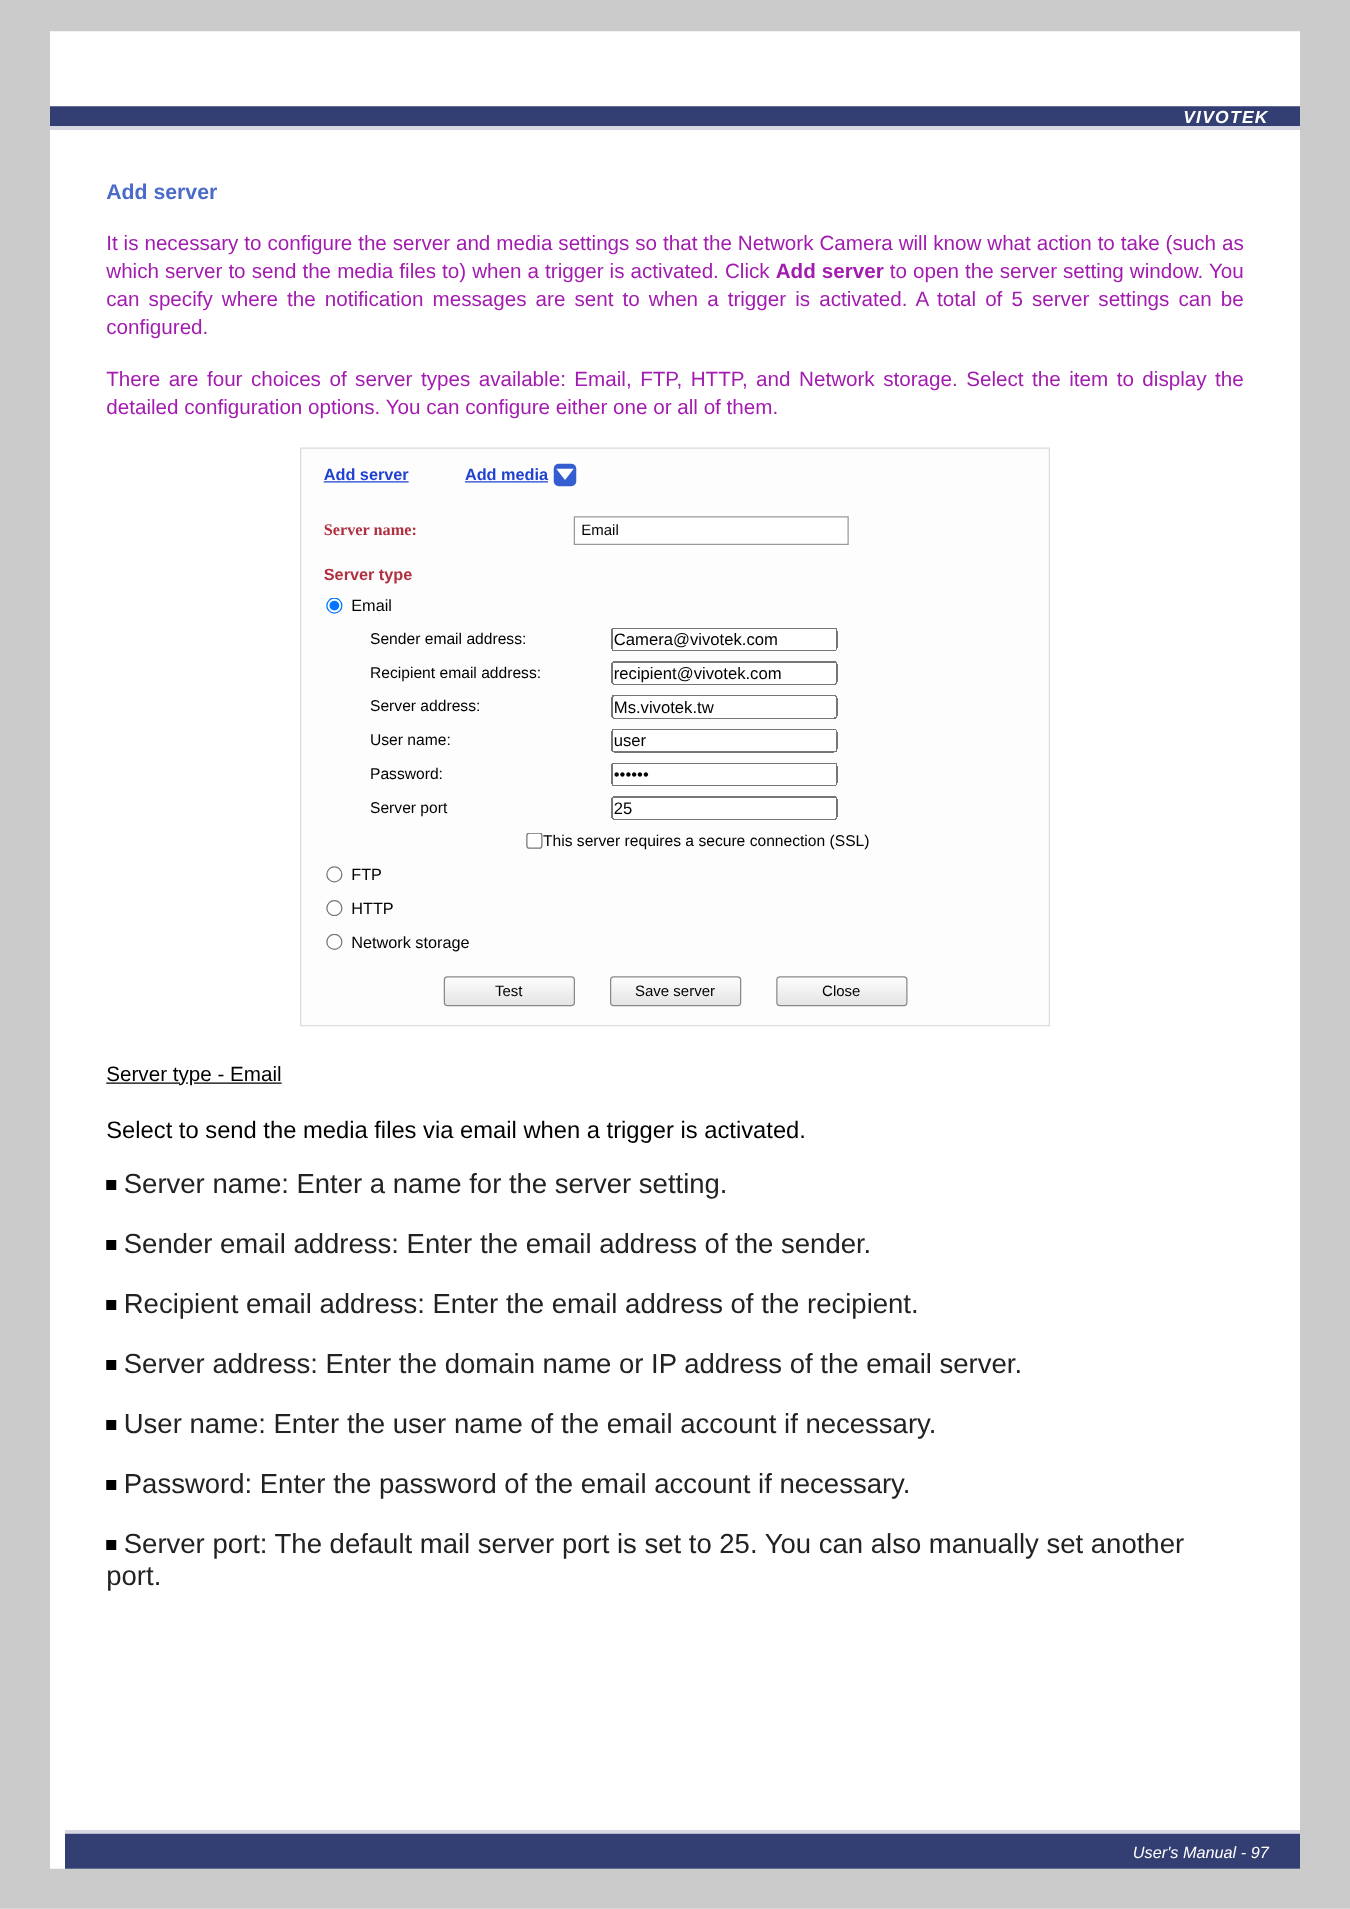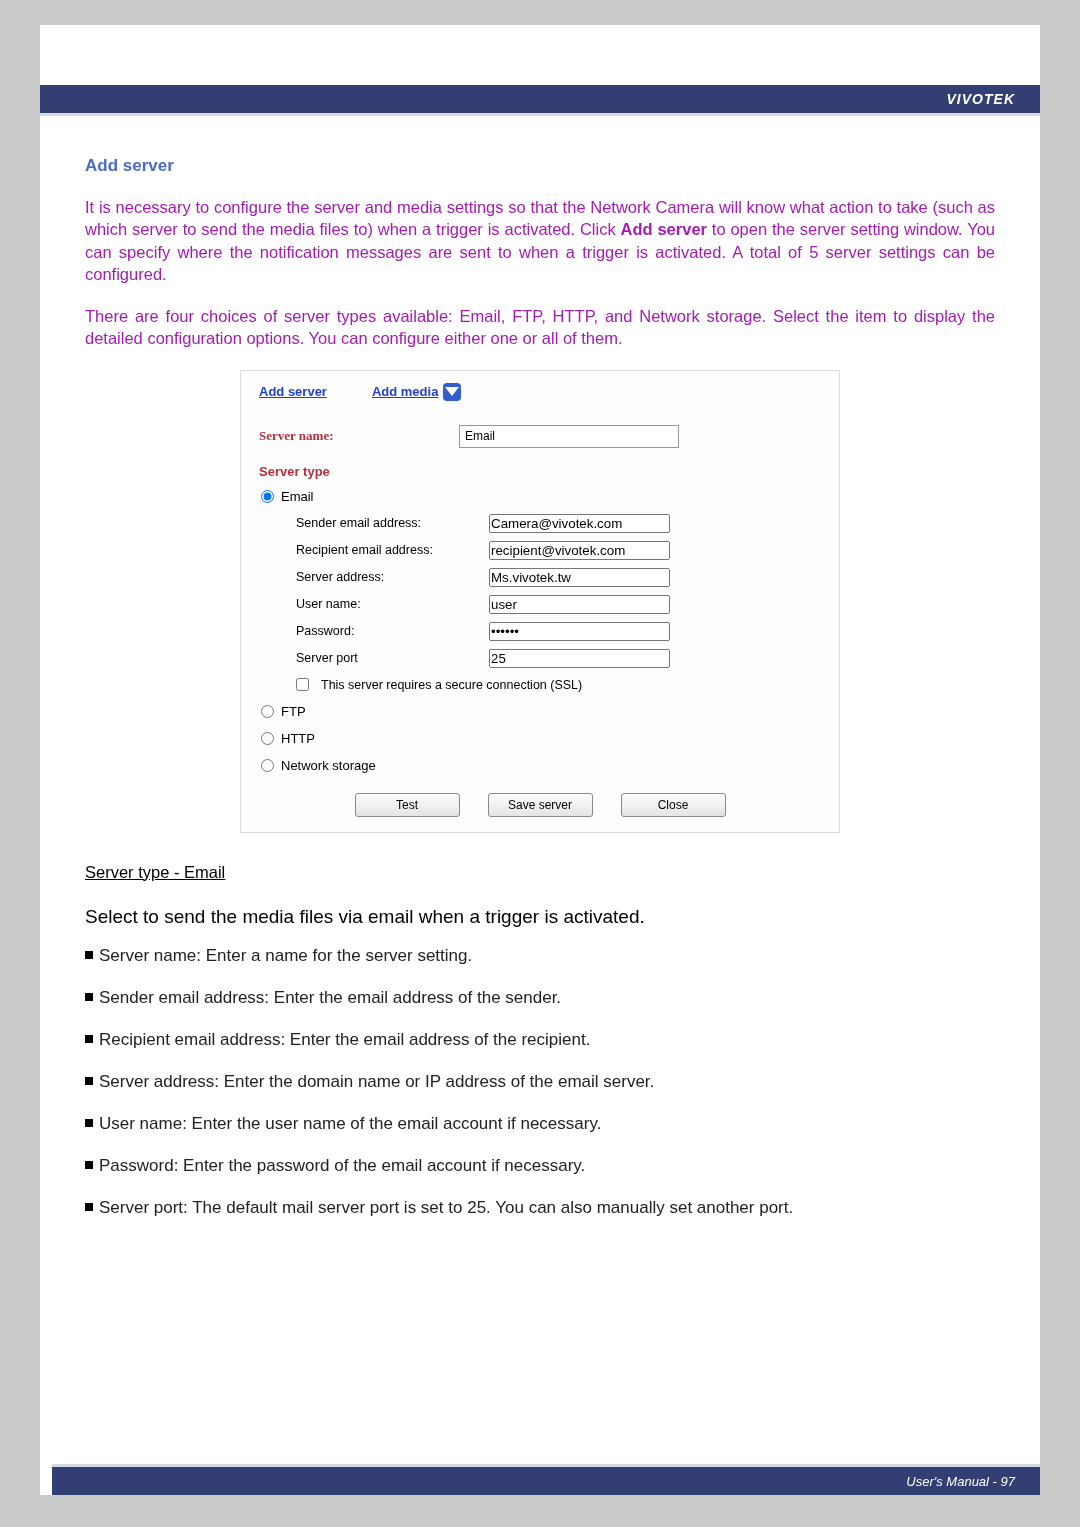--- a/index.html
+++ b/index.html
@@ -1,42 +1,42 @@
 <!DOCTYPE html>
 <html><head>
 <meta charset="utf-8">
 <style>
 * { box-sizing: border-box; margin: 0; padding: 0; }
 body { width: 1080px; height: 1527px; background: #cbcbcb; font-family: Arial, Helvetica, sans-serif; }
 .page { background: #fff; margin: 25px 40px 0 40px; min-height: 1470px; position: relative; }
-.hdr-band { background: #333f73; color: #fff; height: 28px; display: flex; align-items: center; justify-content: flex-end; padding-right: 25px; font-style: italic; font-weight: bold; font-size: 14px; letter-spacing: 1px; margin-top: 30px; }
+.hdr-band { background: #333f73; color: #fff; height: 16px; display: flex; align-items: center; justify-content: flex-end; padding-right: 25px; font-style: italic; font-weight: bold; font-size: 14px; letter-spacing: 1px; margin-top: 30px; }
 .hdr-divider { height: 3px; background: #d7d7e3; }
 .content { padding: 40px 45px 30px 45px; }
 .sec-title { color: #4a6bc7; font-weight: bold; font-size: 17px; margin-bottom: 20px; }
 .para { font-size: 16.5px; color: #a21caf; text-align: justify; line-height: 1.35; margin-bottom: 20px; }
 .bold { font-weight: bold; }
 .shot { background: #fdfdfd; border: 1px solid #dcdcdc; width: 600px; margin: 10px auto 30px auto; padding: 0 0 15px 0; font-family: Arial, sans-serif; }
 .shot-tabs { display: flex; gap: 45px; padding: 12px 18px 18px 18px; font-size: 13px; }
 .shot-tab { color: #2040d0; text-decoration: underline; cursor: pointer; font-weight: bold; display: flex; align-items: center; gap: 5px; }
 .arrow-down-icon { width: 0; height: 0; border-left: 7px solid transparent; border-right: 7px solid transparent; border-top: 9px solid #fff; display: inline-block; position: relative; }
 .arrow-wrap { width: 18px; height: 18px; background: #345dd0; border-radius: 4px; display: inline-flex; align-items: center; justify-content: center; }
 .shot-row { display: flex; align-items: center; padding: 6px 18px; font-size: 13px; color: #222; }
 .shot-row.head { color: #b03040; padding-top: 6px; }
 .shot-row .lbl { flex: 0 0 200px; font-family: Liberation Serif, serif; }
 .shot-row input[type=text], .shot-row input[type=password] { width: 220px; height: 23px; border: 1px solid #999; padding: 2px 5px; font-size: 12px; font-family: Arial; }
 .server-type-hdr { color: #b03040; font-size: 13px; padding: 10px 18px 4px 18px; font-weight: bold; }
 .radio-row { padding: 6px 20px; font-size: 13px; display: flex; align-items: center; gap: 7px; }
 .sub-row { display: flex; align-items: center; padding: 4px 18px 4px 55px; font-size: 12.5px; gap: 8px; }
 .sub-row .slabel { width: 185px; }
-.chk-row { padding: 6px 18px 6px 55px; font-size: 12.5px; display: flex; align-items: center; gap: 12px; }
+.chk-row { padding: 6px 18px 6px 55px; font-size: 12.5px; display: flex; align-items: center; gap: 0; justify-content: center; }
 .btn-row { display: flex; justify-content: center; gap: 28px; padding: 14px 18px 0 18px; }
 .wbtn { width: 105px; height: 24px; background: linear-gradient(#fdfdfd,#e4e4e4); border: 1px solid #888; border-radius: 3px; font-size: 12px; cursor: pointer; }
 .sub-title { font-size: 16.5px; text-decoration: underline; margin-bottom: 4px; }
 .bullets { margin-top: 18px; }
-.bullets .item { font-size: 17px; color: #222; margin-bottom: 22px; }
+.bullets .item { font-size: 22px; color: #222; margin-bottom: 22px; }
 .sq { display: inline-block; width: 8px; height: 8px; background: #000; margin-right: 6px; position: relative; top: -2px; }
 .footer { position: absolute; bottom: 0; left: 12px; right: 0; }
 .footer-band { background: #333f73; color: #fff; height: 28px; display: flex; align-items: center; justify-content: flex-end; padding-right: 25px; font-style: italic; font-size: 13px; }
 .footer-divider { height: 3px; background: #d7d7e3; }
 </style>
 </head>
 <body>
 
 <div class="page">
   <div style="height:30px;"></div>

